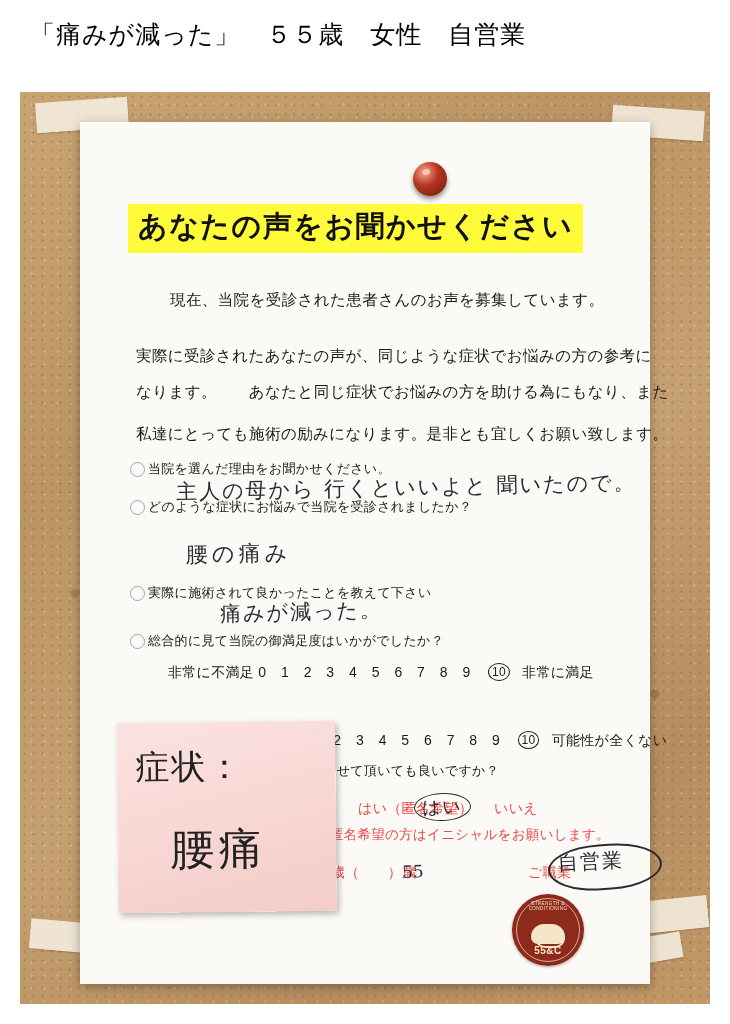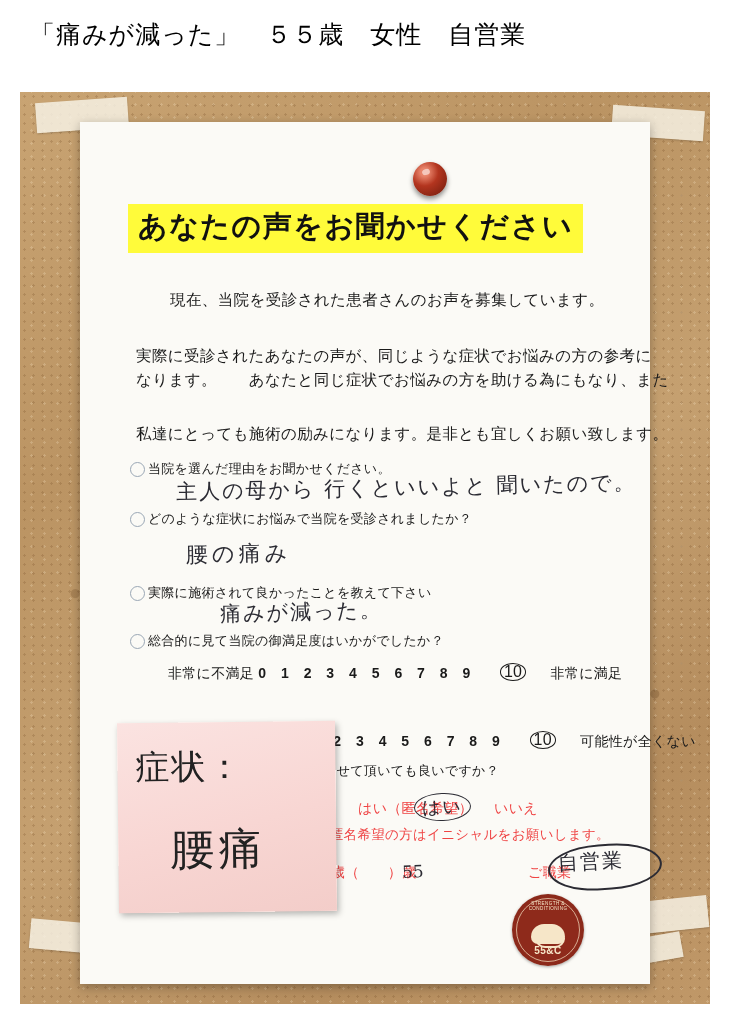--- a/index.html
+++ b/index.html
@@ -127,21 +127,21 @@
   .para {
     position: absolute;
     left: 56px;
     font-size: 15.5px;
     color: #1a1a1a;
     letter-spacing: .4px;
     white-space: nowrap;
   }
   .p1 { top: 168px; margin-left: 34px; }
   .p2 { top: 224px; }
-  .p3 { top: 248px; }
+  .p3 { top: 260px; }
   .p4 { top: 290px; margin-top: 12px; }
 
   .q {
     position: absolute;
     left: 68px;
     font-size: 13px;
     color: #1a1a1a;
     letter-spacing: .3px;
     white-space: nowrap;
   }
@@ -149,44 +149,44 @@
     content: "";
     position: absolute;
     left: -18px;
     top: 2px;
     width: 13px;
     height: 13px;
     border: 1.4px solid #9aa7b5;
     border-radius: 50%;
   }
   .q1 { top: 338px; }
-  .q2 { top: 388px; }
+  .q2 { top: 376px; }
   .q3 { top: 462px; font-family: Liberation Mono, monospace; }
   .q4 { top: 510px; }
   .q5 { top: 580px; }
   .q6 { top: 640px; }
 
   .scale-row {
     position: absolute;
     font-size: 14px;
     color: #1a1a1a;
     white-space: nowrap;
     letter-spacing: .3px;
   }
   .scale1 { left: 88px; top: 542px; }
   .scale2 { left: 88px; top: 610px; }
-  .nums { letter-spacing: 5.5px; font-weight: bold; }
+  .nums { letter-spacing: 5.5px; }
   .circled {
     display: inline-block;
     border: 1.6px solid #1a1a1a;
     border-radius: 50%;
     padding: 0 3px;
     line-height: 16px;
-    font-size: 16px;
-    margin: 0 20px;
+    font-size: 12px;
+    margin: 0 8px;
     position: relative;
     top: -1px;
   }
 
   .answer-row {
     position: absolute;
     font-size: 14px;
     color: #ef4444;
     white-space: nowrap;
     letter-spacing: .3px;

